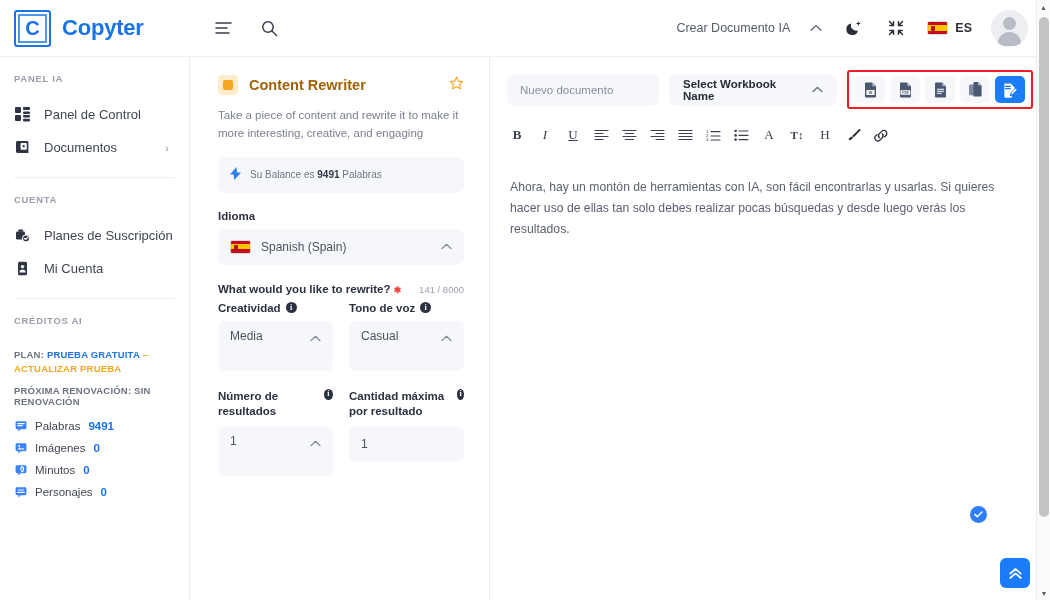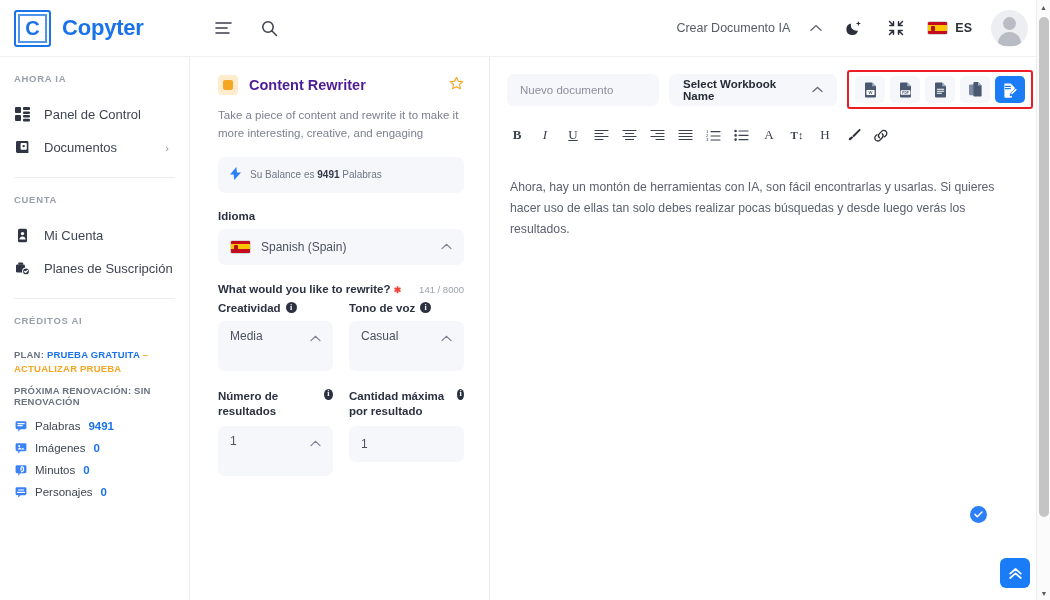--- a/index.html
+++ b/index.html
@@ -106,21 +106,21 @@
     width: 300px; min-width: 300px; background: #ffffff;
     border-right: 1px solid #eaecef;
     padding: 18px 25px 0 28px; overflow: hidden;
   }
   .tool-title-row { display: flex; align-items: center; gap: 11px; margin-bottom: 12px; }
   .tool-badge {
     width: 20px; height: 20px; border-radius: 4px; background: #ffeccc;
     display: flex; align-items: center; justify-content: center;
   }
   .tool-badge i { width: 10px; height: 10px; background: #f5a623; border-radius: 2px; display:block; }
-  .tool-title { font-size: 14.5px; font-weight: 700; color: #4c1d95; flex: 1; }
+  .tool-title { font-size: 14.5px; font-weight: 700; color: #a16207; flex: 1; }
   .star { color: #f5a623; font-size: 15px; cursor: pointer; }
   .tool-desc { font-size: 11.5px; color: #7c8190; line-height: 1.55; margin-bottom: 14px; }
 
   .balance {
     background: #f5f7fb; border-radius: 7px; padding: 10px 12px;
     display: flex; align-items: center; gap: 9px; margin-bottom: 17px;
   }
   .balance .bolt { color: #2d7ff9; font-size: 12px; }
   .balance .txt { font-size: 10px; color: #6f7785; }
   .balance .txt b { color: #333a47; font-weight: 700; }
@@ -289,21 +289,21 @@
           <span class="head"></span>
           <span class="body"></span>
         </div>
       </div>
     </div>
   </div>
 
   <div class="body-row">
 
     <div class="sidebar">
-      <div class="side-head">AHORA IA</div>
+      <div class="side-head">PANEL IA</div>
 
       <div class="side-item">
         <span class="side-ico">
           <svg width="15" height="15" viewBox="0 0 15 15">
                 <rect x="0" y="0" width="6" height="6" rx="1" fill="#2f3544"></rect>
                 <rect x="8" y="0" width="7" height="3" rx="1" fill="#2f3544"></rect>
                 <rect x="8" y="4.6" width="7" height="2.4" rx="1" fill="#2f3544"></rect>
                 <rect x="0" y="8" width="6" height="6" rx="1" fill="#2f3544"></rect>
                 <rect x="8" y="8" width="7" height="2.6" rx="1" fill="#2f3544"></rect>
                 <rect x="8" y="11.8" width="7" height="2.6" rx="1" fill="#2f3544"></rect>
@@ -325,38 +325,38 @@
         <span class="caret">›</span>
       </div>
 
       <div class="side-sep"></div>
 
       <div class="side-head">CUENTA</div>
 
       <div class="side-item">
         <span class="side-ico">
           <svg width="15" height="15" viewBox="0 0 15 15">
-                <rect x="3" y="0.8" width="9" height="13.4" rx="1.5" fill="#2f3544"></rect>
-                <circle cx="7.5" cy="5.6" r="1.7" fill="#fff"></circle>
-                <path d="M4.4 11.4c0-1.9 1.4-3 3.1-3s3.1 1.1 3.1 3z" fill="#fff"></path>
-              </svg>
-        </span>
-        <span class="lbl">Mi Cuenta</span>
-      </div>
-
-      <div class="side-item">
-        <span class="side-ico">
-          <svg width="15" height="15" viewBox="0 0 15 15">
                 <rect x="1" y="3.6" width="9" height="8" rx="1.4" fill="#2f3544"></rect>
                 <rect x="3.2" y="1.4" width="5" height="2.4" rx="1" fill="#2f3544"></rect>
                 <circle cx="11" cy="10.4" r="3.4" fill="#2f3544" stroke="#fff" stroke-width="1.1"></circle>
                 <path d="M9.6 10.5l1 1 1.9-2" stroke="#fff" stroke-width="1.2" fill="none" stroke-linecap="round"></path>
               </svg>
         </span>
         <span class="lbl">Planes de Suscripción</span>
+      </div>
+
+      <div class="side-item">
+        <span class="side-ico">
+          <svg width="15" height="15" viewBox="0 0 15 15">
+                <rect x="3" y="0.8" width="9" height="13.4" rx="1.5" fill="#2f3544"></rect>
+                <circle cx="7.5" cy="5.6" r="1.7" fill="#fff"></circle>
+                <path d="M4.4 11.4c0-1.9 1.4-3 3.1-3s3.1 1.1 3.1 3z" fill="#fff"></path>
+              </svg>
+        </span>
+        <span class="lbl">Mi Cuenta</span>
       </div>
 
       <div class="side-sep"></div>
 
       <div class="credits">
         <div class="cred-head">CRÉDITOS AI</div>
         <div class="plan-line">
           <span>PLAN: </span><span class="blue">PRUEBA GRATUITA</span><span class="orange"> – </span><span class="orange">ACTUALIZAR PRUEBA</span>
         </div>
         <div class="renew-line">PRÓXIMA RENOVACIÓN: SIN RENOVACIÓN</div>

